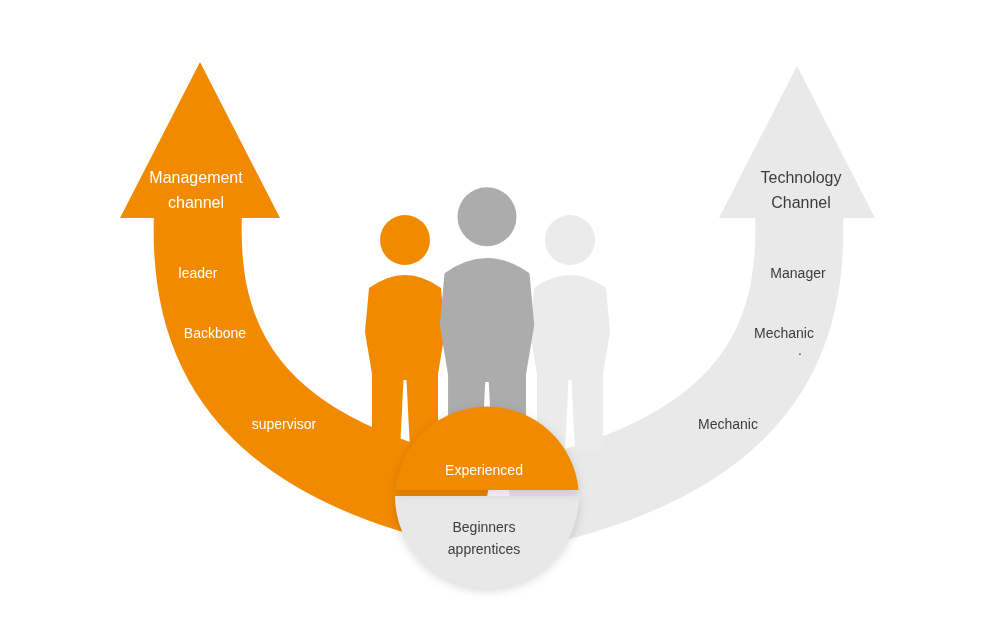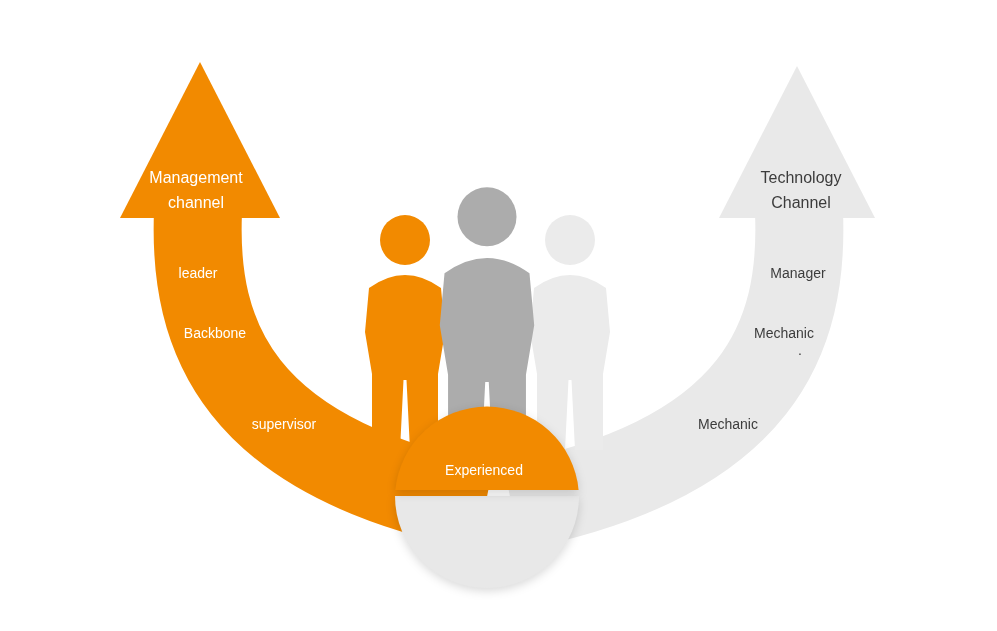--- a/index.html
+++ b/index.html
@@ -68,14 +68,16 @@
   <div class="lbl white" style="left:284px; top:425px;">supervisor</div>
 
   <div class="lbl title" style="left:801px; top:191px;">Technology
 Channel</div>
   <div class="lbl" style="left:798px; top:274px;">Manager</div>
   <div class="lbl" style="left:784px; top:334px;">Mechanic</div>
   <div class="lbl" style="left:800px; top:351px;">.</div>
   <div class="lbl" style="left:728px; top:425px;">Mechanic</div>
 
   <div class="lbl white" style="left:484px; top:456px;margin-top:15px;">Experienced</div>
+  <div class="lbl" style="left:484px; top:539px;">Beginners
+apprentices</div>
 
 </div>
 
 </body></html>

